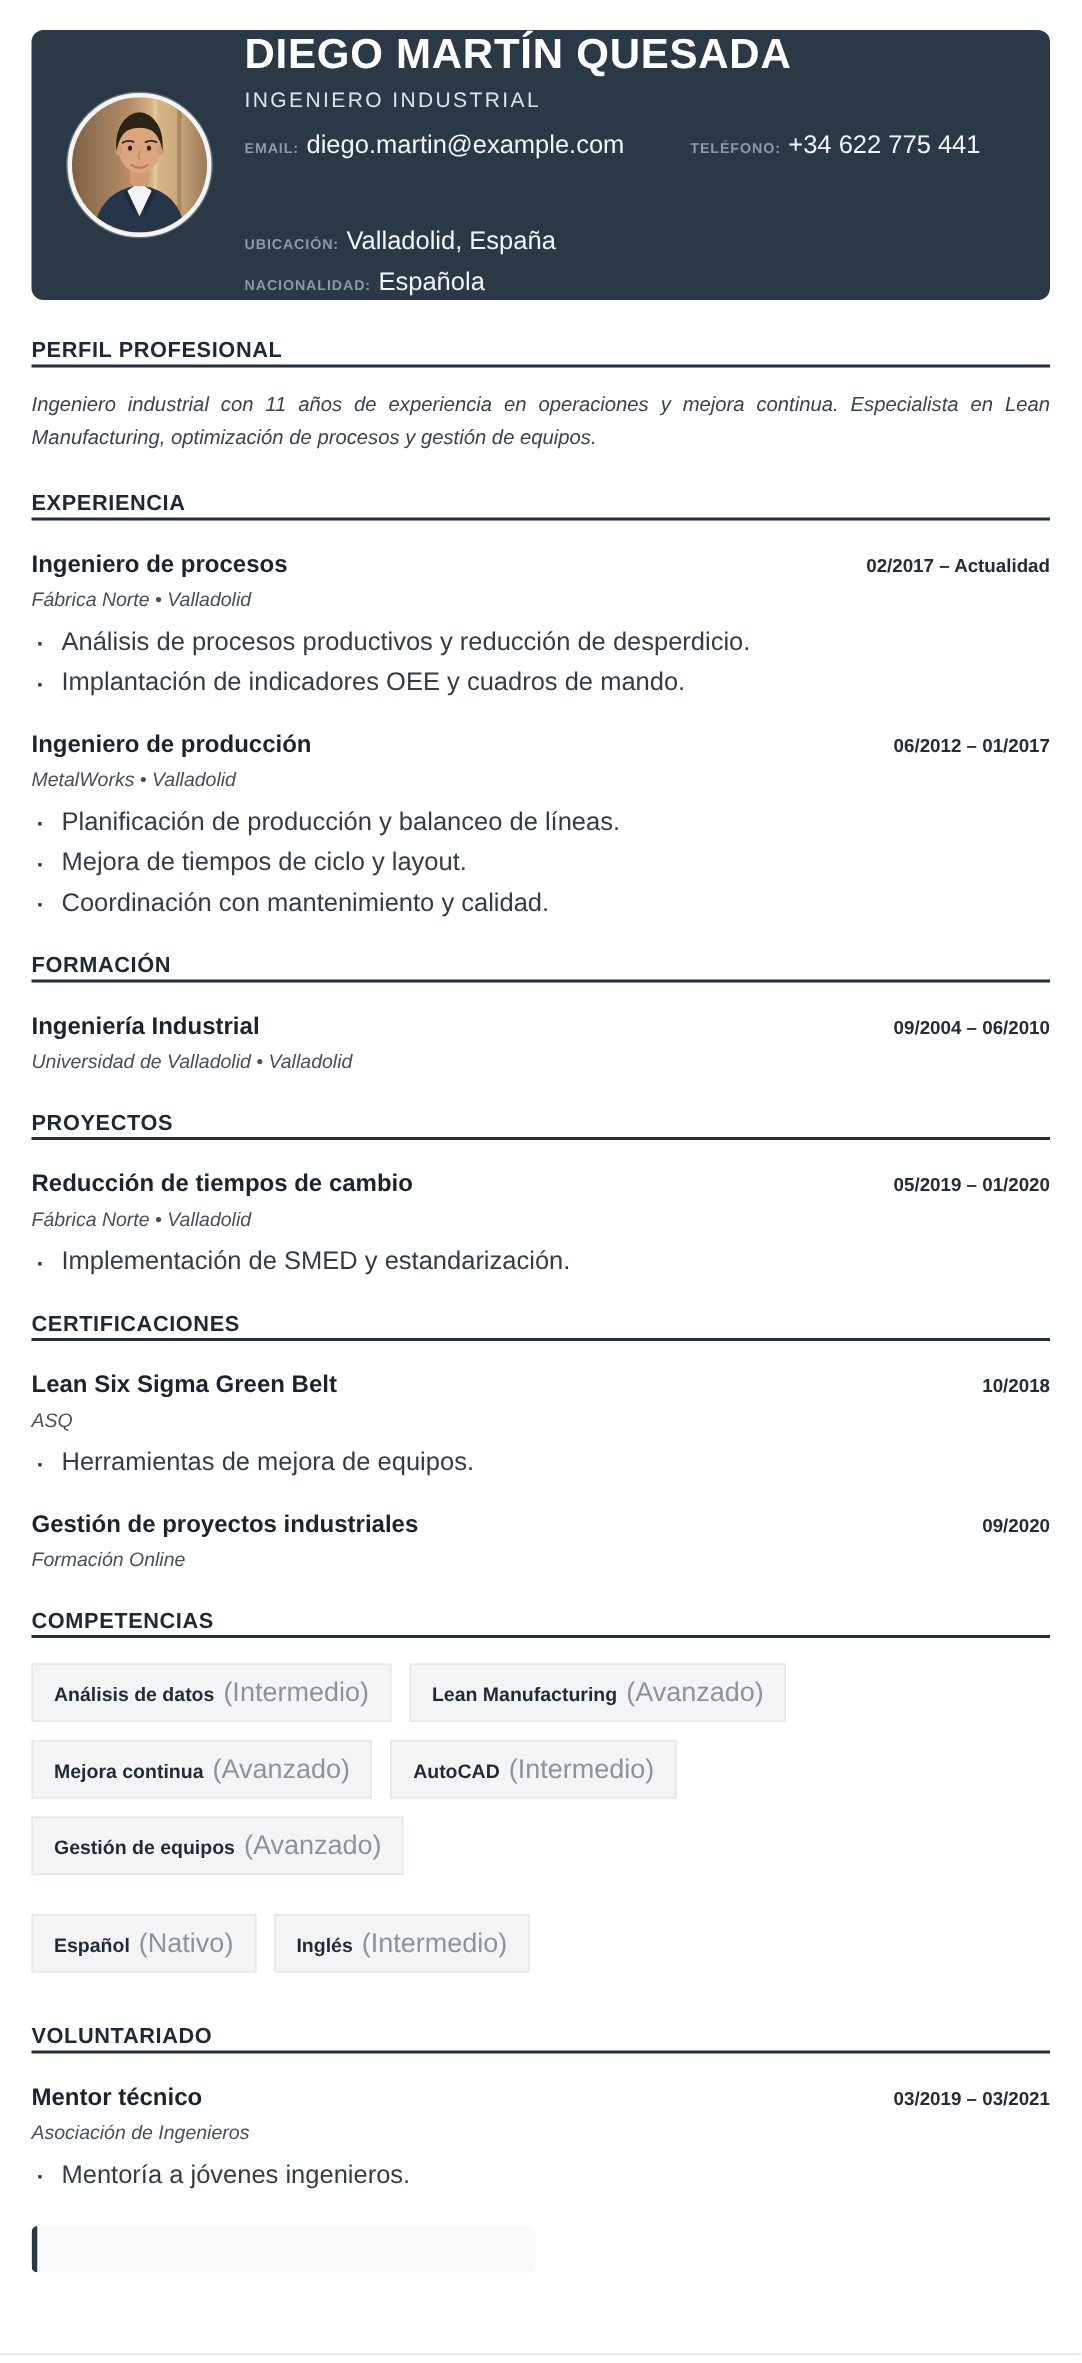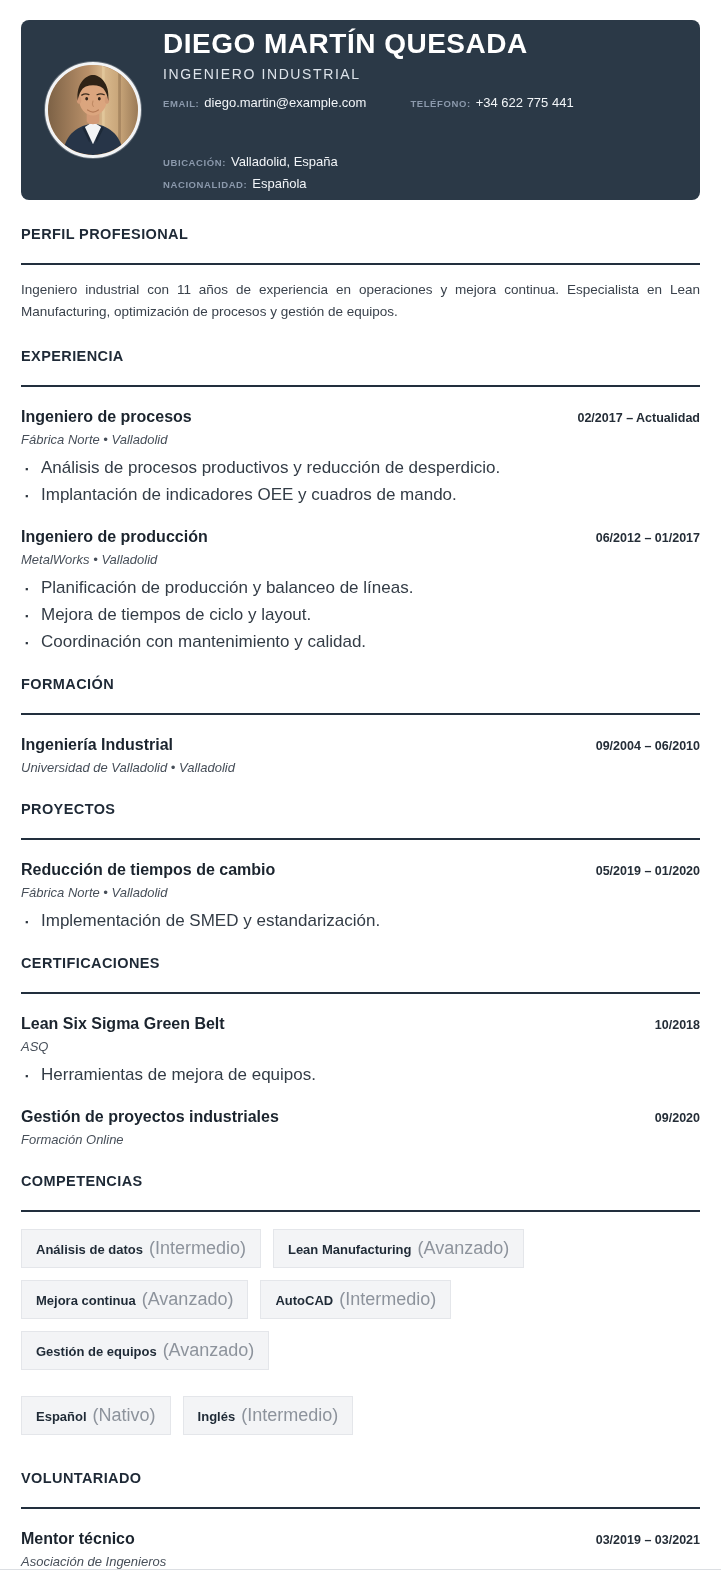--- a/index.html
+++ b/index.html
@@ -44,30 +44,30 @@
   .role{
     color:#dde3ea;font-size:14px;letter-spacing:1.6px;margin-top:8px;font-weight:500;
   }
   .contact-rows{margin-top:13px;}
   .contact-row{display:flex;flex-wrap:wrap;column-gap:26px;row-gap:7px;margin-top:7px;gap:44px;}
   .contact-row:first-child{margin-top:0;}
   .contact-item{display:flex;align-items:baseline;white-space:nowrap;}
   .contact-label{
     color:var(--muted);font-size:9.5px;font-weight:bold;letter-spacing:.6px;margin-right:5px;
   }
-  .contact-value{color:#f2f5f8;font-size:13px;}
+  .contact-value{color:#f2f5f8;font-size:17px;}
 
   
   .section{margin-top:26px;}
   .section-heading{
     color:var(--ink);font-size:14.5px;font-weight:800;letter-spacing:.4px;
-    padding-bottom:21px;border-bottom:2.5px solid var(--rule);
+    padding-bottom:1px;border-bottom:2.5px solid var(--rule);
   }
   .summary{
-    margin-top:14px;font-size:13.5px;line-height:21.5px;text-align:justify;color:#3a424c;
+    margin-top:14px;font-size:13.5px;line-height:21.5px;text-align:justify;color:#3a424c;font-style:italic;
   }
 
   .entry{margin-top:21px;}
   .entry + .entry{margin-top:25px;}
   .entry-head{display:flex;justify-content:space-between;align-items:baseline;}
   .entry-title{font-size:16px;font-weight:bold;color:#1b242e;}
   .entry-date{font-size:12.5px;font-weight:bold;color:#242d37;white-space:nowrap;margin-left:16px;}
   .entry-subtitle{font-style:italic;font-size:13px;color:#474f59;margin-top:6px;}
   .entry ul{list-style:none;margin-top:12px;}
   .entry li{

